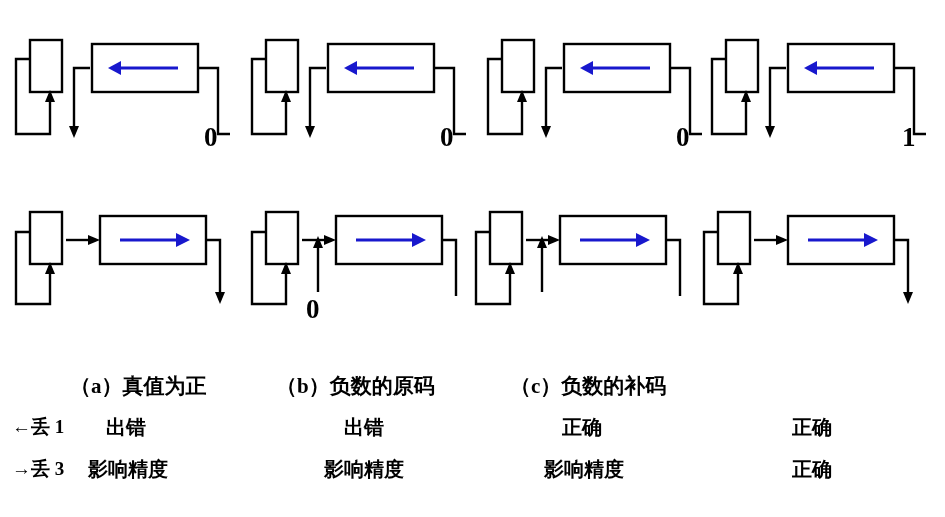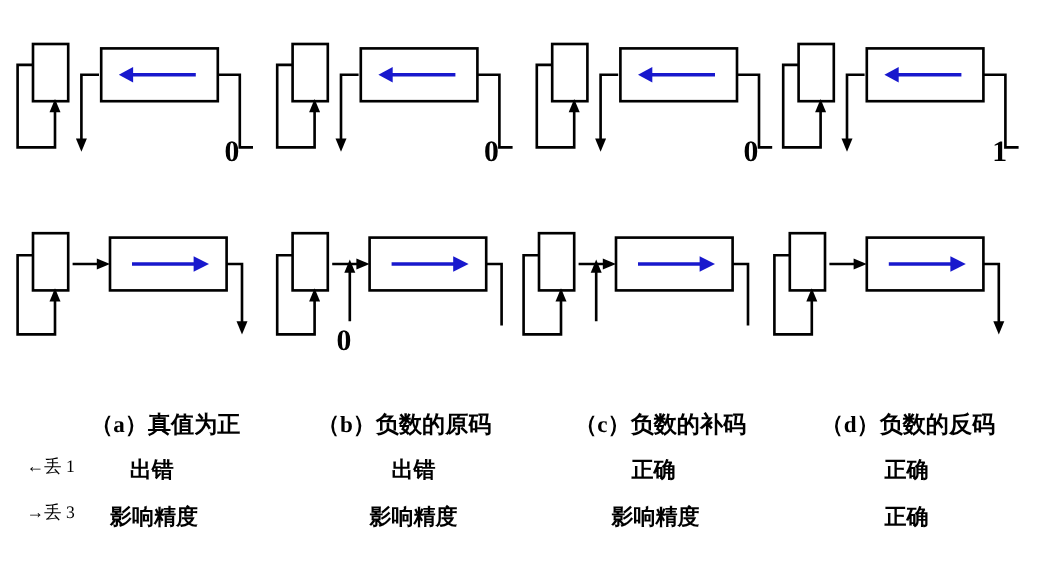--- a/index.html
+++ b/index.html
@@ -39,41 +39,41 @@
     font-family: "Liberation Serif", serif;
     font-weight: bold;
     font-size: 27px;
     line-height: 1;
     color: #000000;
   }
 
   
   .caption-row {
     position: absolute;
-    left: 16px;
+    left: 4px;
     width: 785px;
     height: 34px;
   }
   #captions { top: 372px; }
   #line-a   { top: 414px; }
   #line-b   { top: 456px; }
 
   .cap {
     position: absolute;
     top: 0;
     font-size: 21px;
     font-weight: bold;
     white-space: nowrap;
   }
   .rowlabel {
     position: absolute;
     left: 8px;
     top: 0;
-    font-size: 16px;
-    font-weight: normal;
+    font-size: 19px;
+    font-weight: bold;
     white-space: nowrap;
   }
   .txt {
     position: absolute;
     top: 0;
     font-size: 20px;
     font-weight: bold;
     white-space: nowrap;
   }
 </style>
@@ -259,21 +259,20 @@
         <polygon points="186,44 172,37 172,51" fill="#1818cd" stroke="none"></polygon>
       </svg>
       <span class="digit" style="left:66px; top:100px;"></span>
     </div>
   </div>
 
   <div class="caption-row" id="captions">
     <span class="cap" style="left:66px">（a）真值为正</span>
     <span class="cap" style="left:506px">（c）负数的补码</span>
     <span class="cap" style="left:272px">（b）负数的原码</span>
-    <span class="cap" style="left:730px">（d）负数的反码</span>
   </div>
 
   <div class="caption-row" id="line-a">
     <span class="rowlabel">←丢 1</span>
     <span class="txt" style="left:102px; width:90px">出错</span>
     <span class="txt" style="left:340px; width:90px">出错</span>
     <span class="txt" style="left:558px; width:90px">正确</span>
     <span class="txt" style="left:788px; width:90px">正确</span>
   </div>
 

